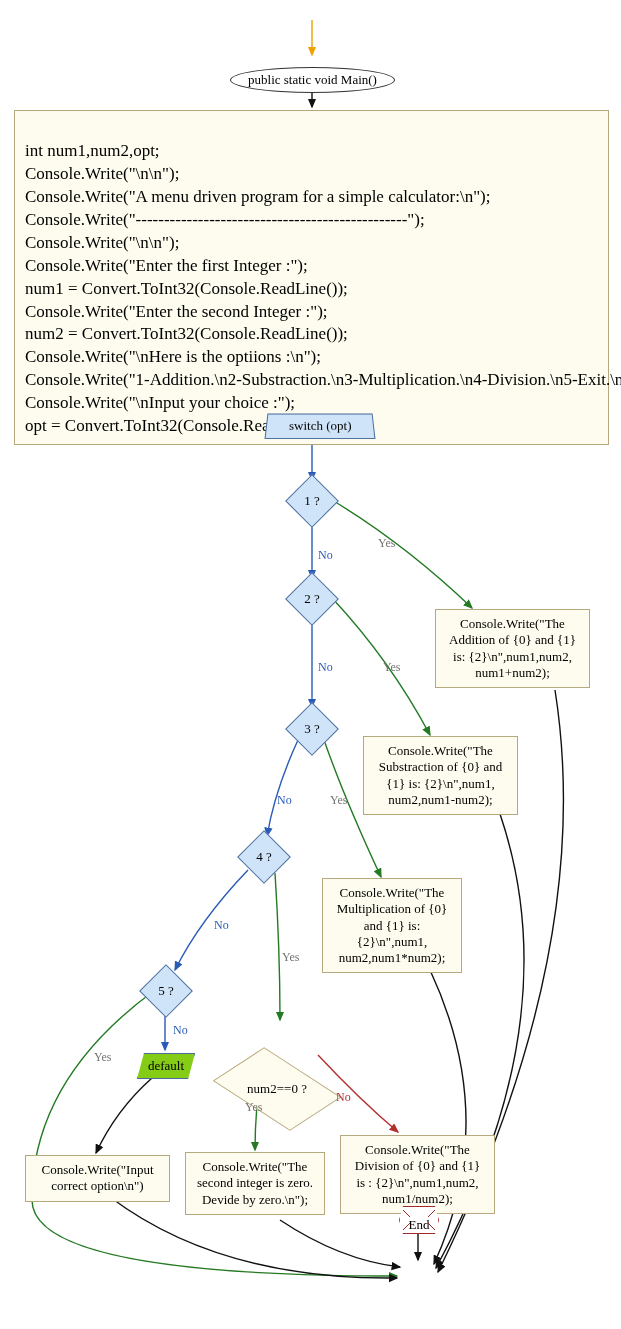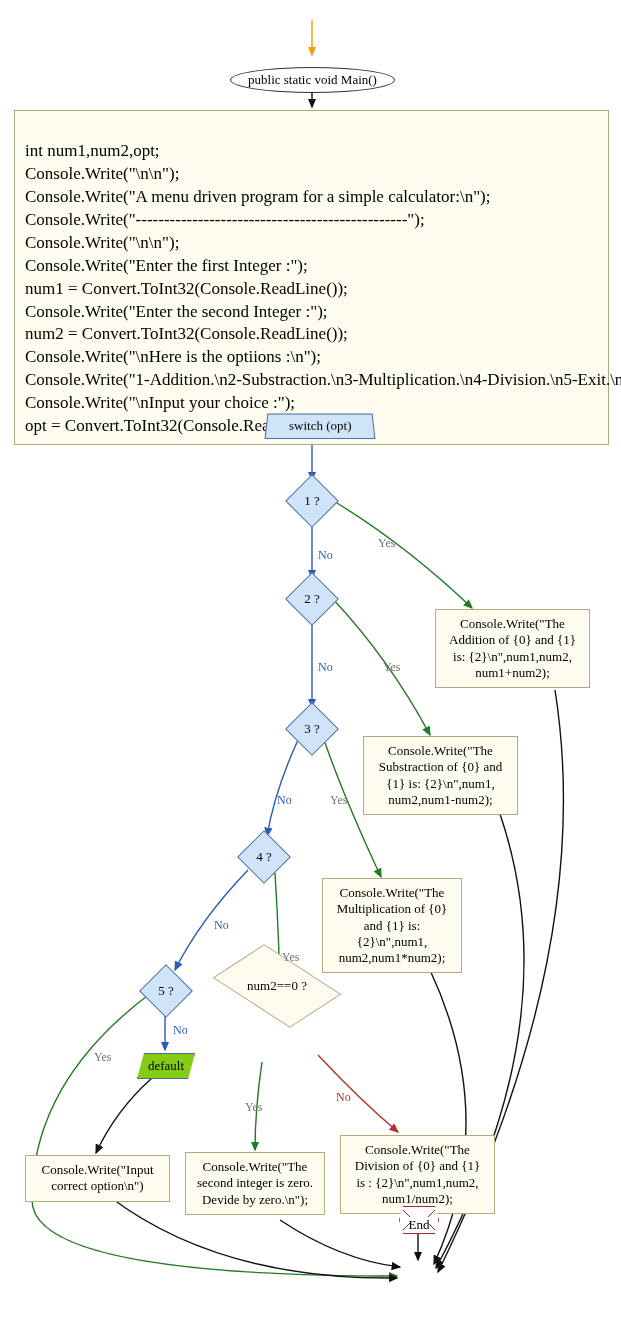--- a/index.html
+++ b/index.html
@@ -213,21 +213,21 @@
 </div>
 <div class="diamond" style="left:147px; top:972px; width:38px; height:38px;">
   <div class="diamond-shape"></div>
   <div class="diamond-label">5 ?</div>
 </div>
 
 <div class="node default-box" style="left:137px; top:1053px;">
   <span>default</span>
 </div>
 
-<div class="diamond" style="left:232px; top:956px; width:90px; height:60px;">
+<div class="diamond" style="left:232px; top:1059px; width:90px; height:60px;">
   <div class="diamond-shape white" style="transform: rotate(45deg) skew(-12deg,-12deg);"></div>
   <div class="diamond-label">num2==0 ?</div>
 </div>
 
 <div class="node actbox" style="left:435px; top:609px; width:155px;">
   <span>Console.Write("The
 Addition of  {0} and {1}
 is: {2}\n",num1,num2,
 num1+num2);</span>
 </div>

